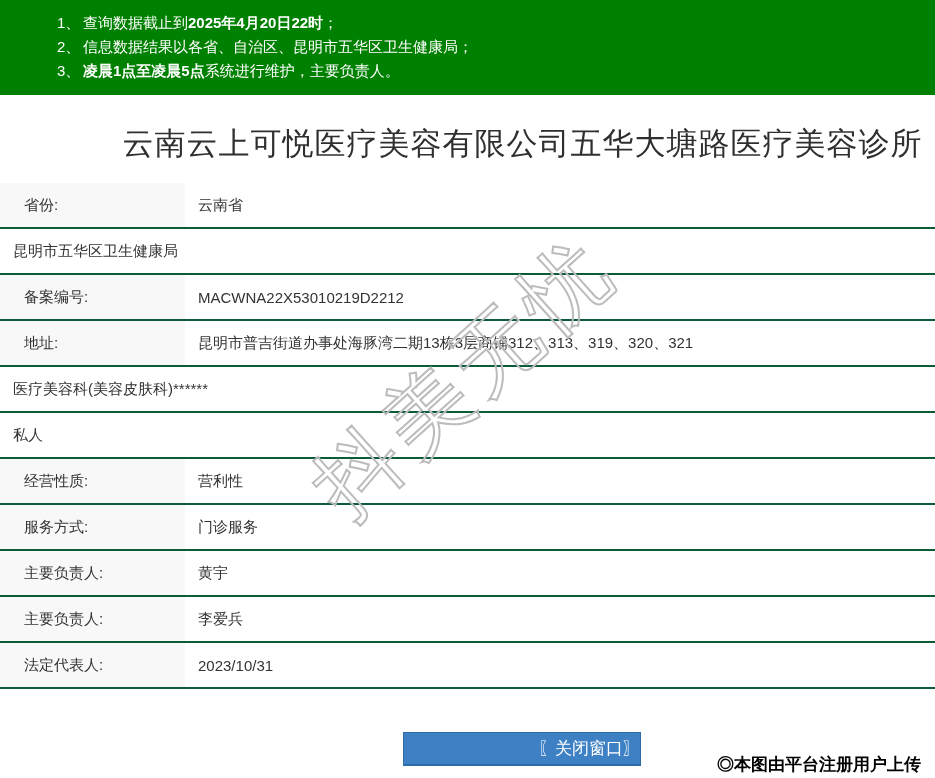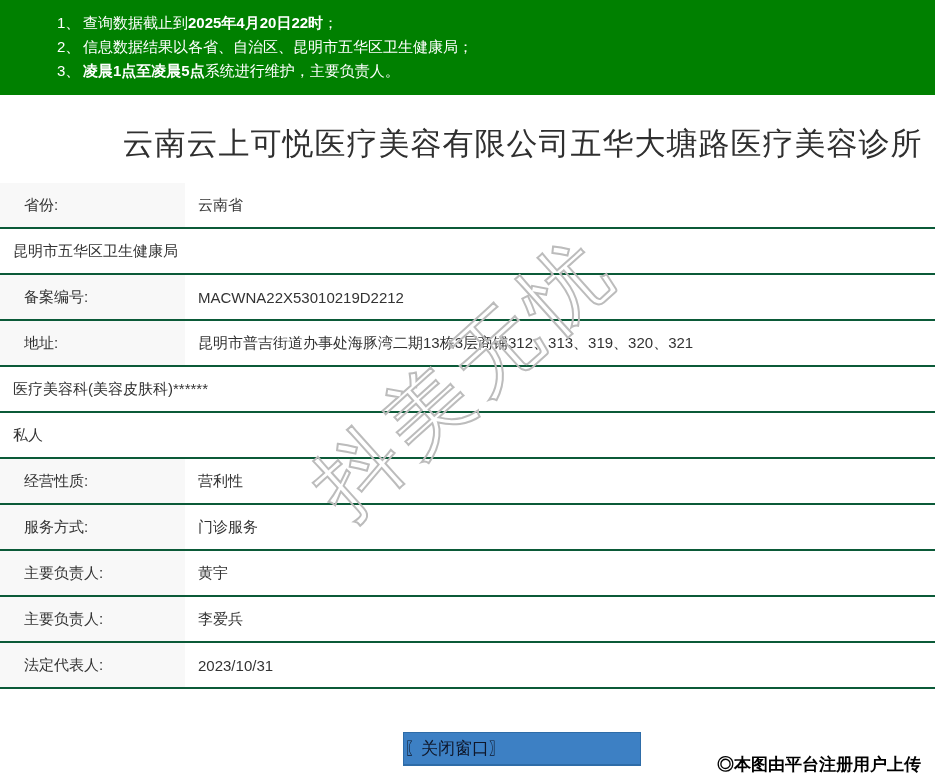--- a/index.html
+++ b/index.html
@@ -45,21 +45,21 @@
     display:flex;align-items:center;padding-left:24px;
   }
   .record-value{
     flex:1;display:flex;align-items:center;padding-left:13px;
     background:#fff;white-space:nowrap;
   }
 
   .close-button{
     position:absolute;top:732px;left:403px;width:238px;height:34px;
     background:var(--button-bg);border:1px solid var(--button-border);
-    border-bottom-width:2px;color:#0f172a;font-size:17px;text-align:left;
+    border-bottom-width:2px;color:#ffffff;font-size:17px;text-align:right;
     line-height:31px;cursor:pointer;font-family:"Liberation Sans",sans-serif;
   }
 
   .watermark{
     position:absolute;left:465px;top:378px;
     transform:translate(-50%,-50%) rotate(-42deg);
     font-size:84px;letter-spacing:8px;white-space:nowrap;
     color:transparent;-webkit-text-stroke:2px var(--wm-stroke);
     pointer-events:none;user-select:none;
   }

